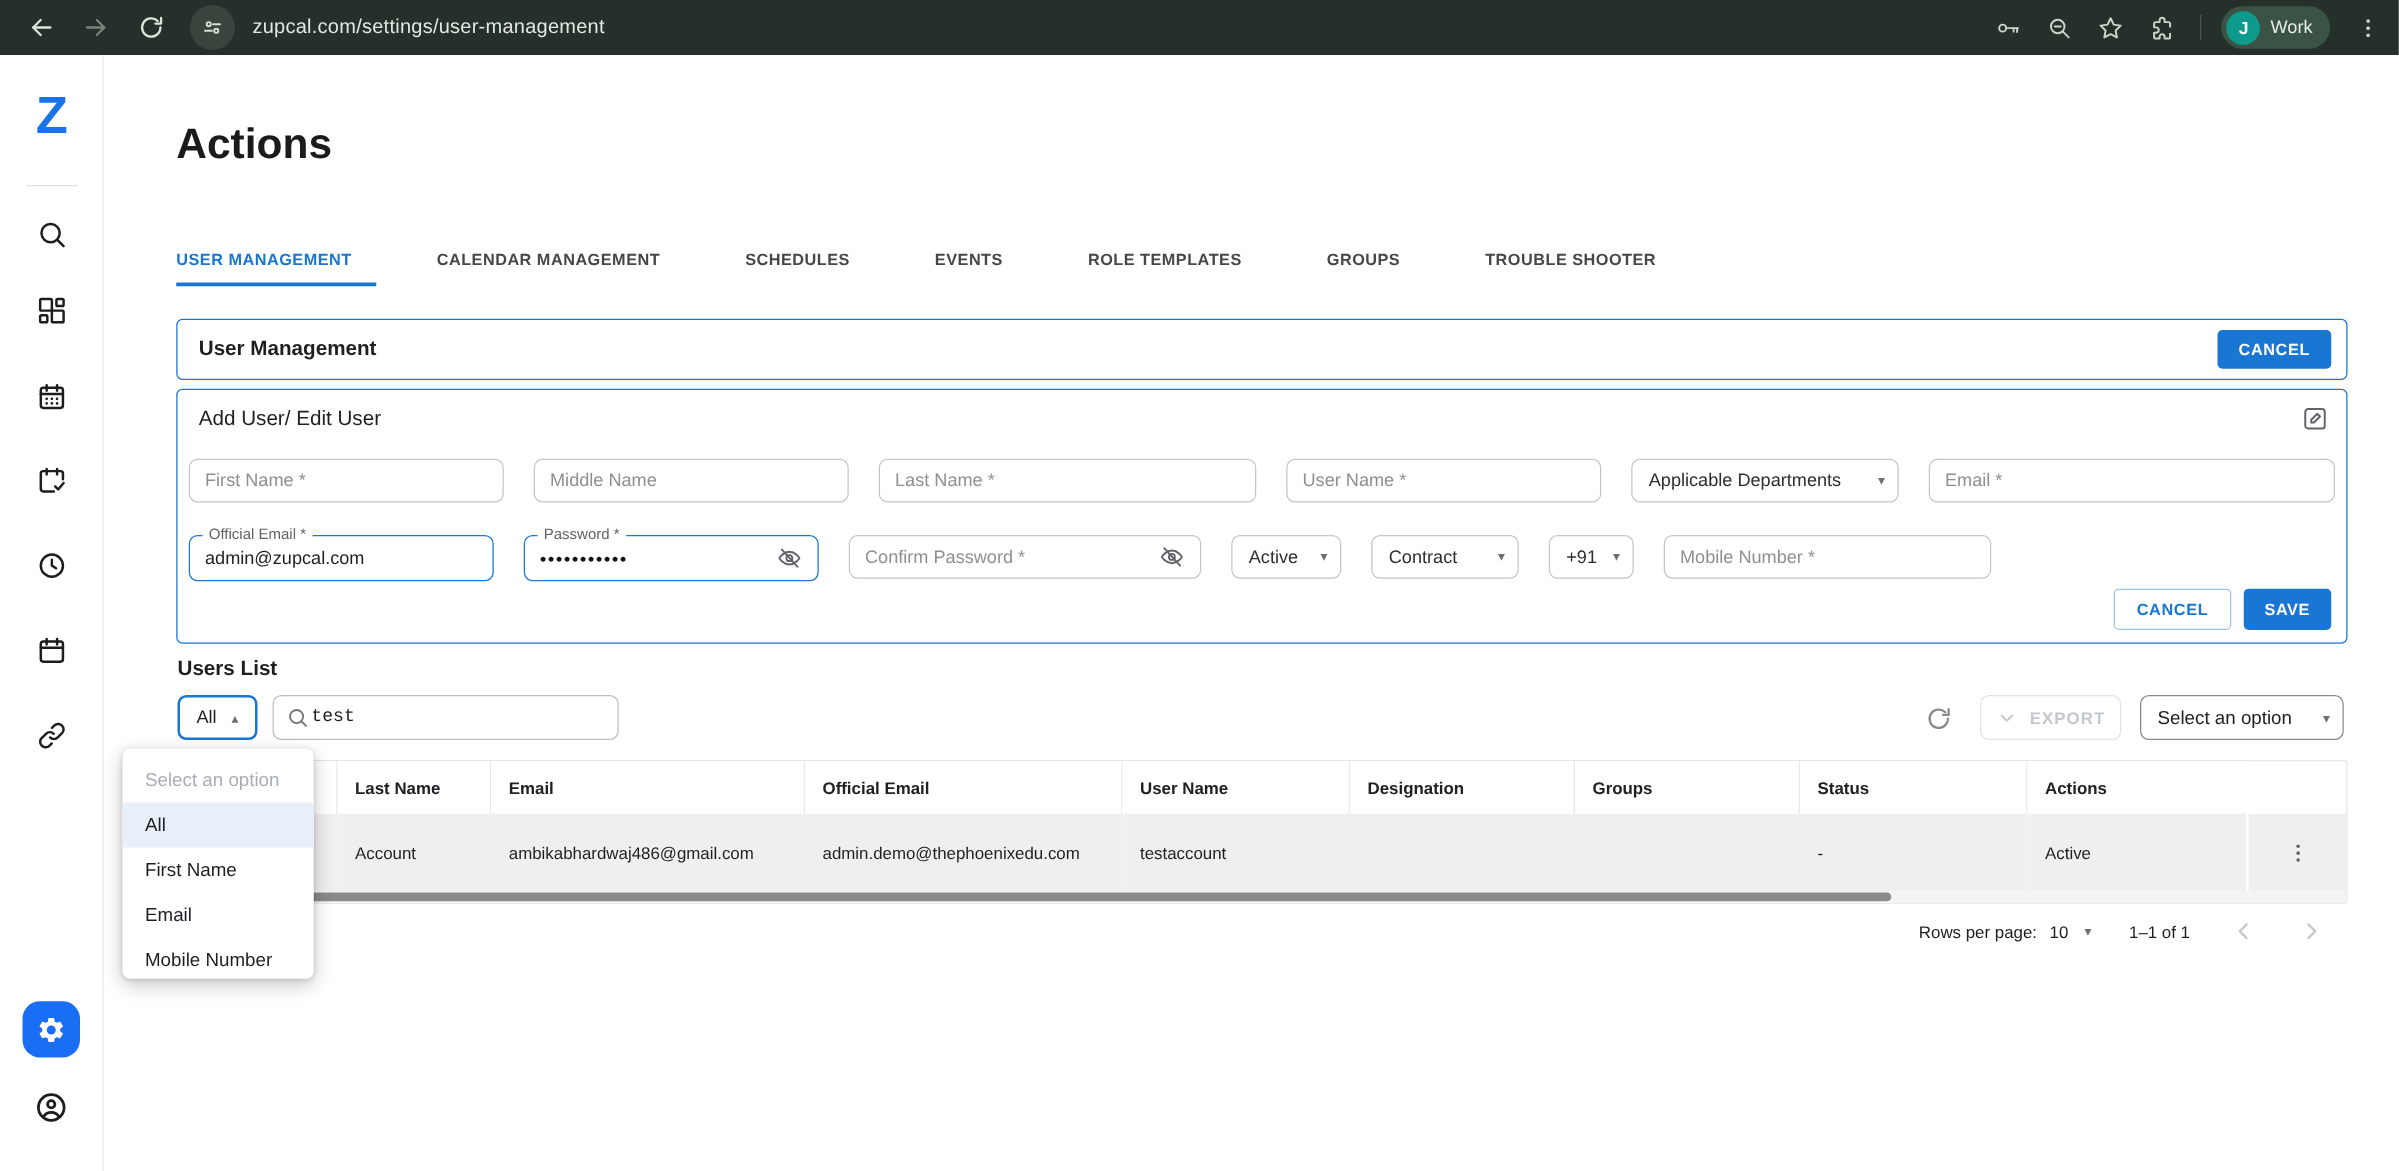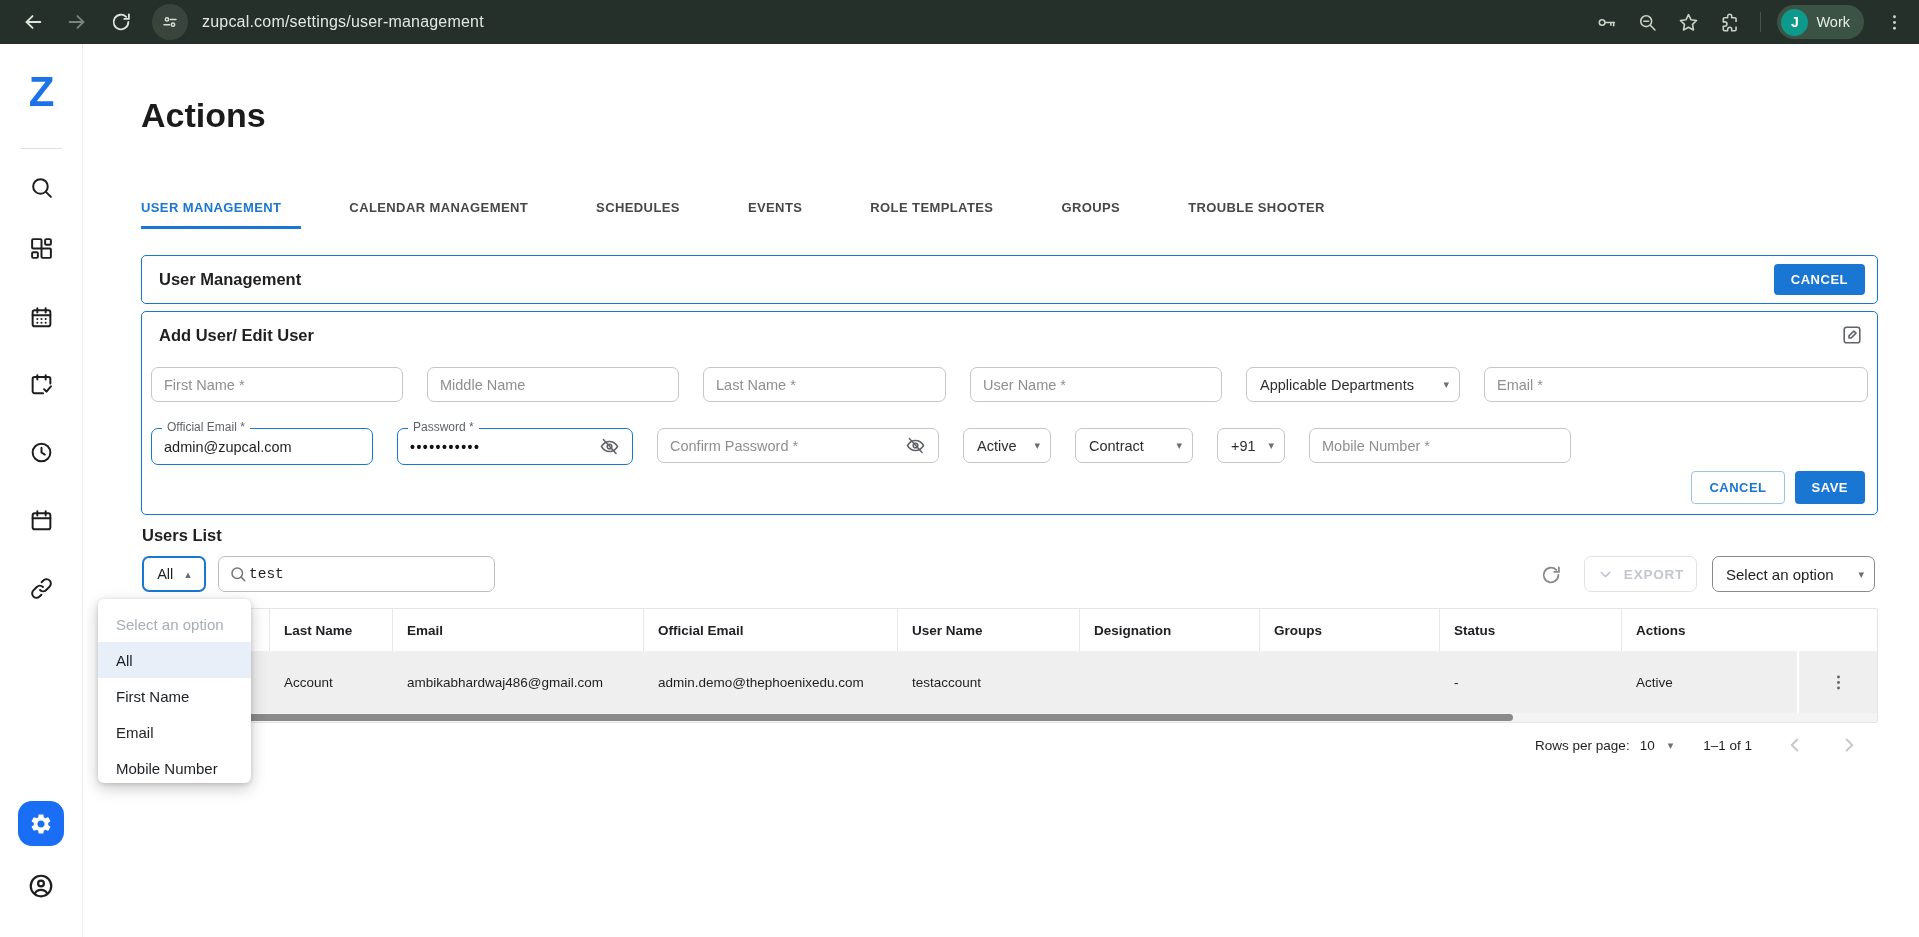--- a/index.html
+++ b/index.html
@@ -54,21 +54,21 @@
   .um-panel { top:211px; height:49px; display:flex; align-items:center;
               padding:0 12px 0 17px; }
   .panel-title { font-size:16.5px; font-weight:700; color:#1f1f1f; }
   .btn { border:none; border-radius:4px; font-family:inherit; font-size:13px; font-weight:600;
          letter-spacing:.5px; padding:8px 17px; cursor:pointer; }
   .btn-filled { background:#1976d2; color:#fff; }
   .btn-outlined { background:#fff; color:#1976d2; border:1px solid #9dc2e8; }
   .um-cancel { margin-left:auto; }
 
   .add-panel { top:267px; height:204px; }
-  .add-title { position:absolute; left:17px; top:14px; font-size:16.5px; font-weight:700; color:#1f1f1f; }
+  .add-title { position:absolute; left:17px; top:14px; font-size:16.5px; font-weight:400; color:#1f1f1f; }
   .edit-ico { position:absolute; right:14px; top:12px; width:22px; height:22px; color:#5f6368; cursor:pointer; }
 
   .frow { position:absolute; left:9px; right:9px; display:flex; gap:24px; }
   .frow1 { top:55px; }
   .frow2 { top:116px; }
   .fld { height:35px; border:1px solid #c6c6c6; border-radius:7px; display:flex;
          align-items:center; padding:0 12px; position:relative; background:#fff; }
   .fld input { border:none; outline:none; width:100%; font-family:inherit; font-size:14.5px;
                color:#1f1f1f; background:transparent; }
   .fld input::placeholder { color:#8f8f8f; opacity:1; }
@@ -274,37 +274,37 @@
         <path d="M8.7 15.3v-2.4l5.3-5.3 2.4 2.4-5.3 5.3z"></path>
       </svg>
 
     <div class="frow frow1">
       <div class="fld" style="width:252px">
           <input placeholder="First Name *" style="">
         </div>
       <div class="fld" style="width:252px">
           <input placeholder="Middle Name" style="">
         </div>
-      <div class="fld" style="width:243px">
+      <div class="fld" style="width:302px">
           <input placeholder="Last Name *" style="">
         </div>
       <div class="fld" style="width:252px">
           <input placeholder="User Name *" style="">
         </div>
       <div class="sel" style="width:214px">
           <span>Applicable Departments</span>
           <span class="caret">▾</span>
         </div>
       <div class="fld" style="flex:1">
           <input placeholder="Email *" style="">
         </div>
     </div>
 
     <div class="frow frow2">
-      <div class="fld blue" style="width:222px">
+      <div class="fld blue" style="width:244px">
         <span class="float-label">Official Email *</span>
         <input value="admin@zupcal.com" style="">
       </div>
       <div class="fld blue" style="width:236px">
         <span class="float-label">Password *</span>
         <span class="pwd-dots">•••••••••••</span>
         <svg class="eye-ico" style="margin-left:auto" viewBox="0 0 24 24" fill="none" stroke="currentColor" stroke-width="1.7" stroke-linecap="round">
             <path d="M2.8 12s3.4-5.8 9.2-5.8S21.2 12 21.2 12s-3.4 5.8-9.2 5.8S2.8 12 2.8 12z"></path>
             <circle cx="12" cy="12" r="2.7"></circle>
             <path d="M5 4 19.5 20"></path>

